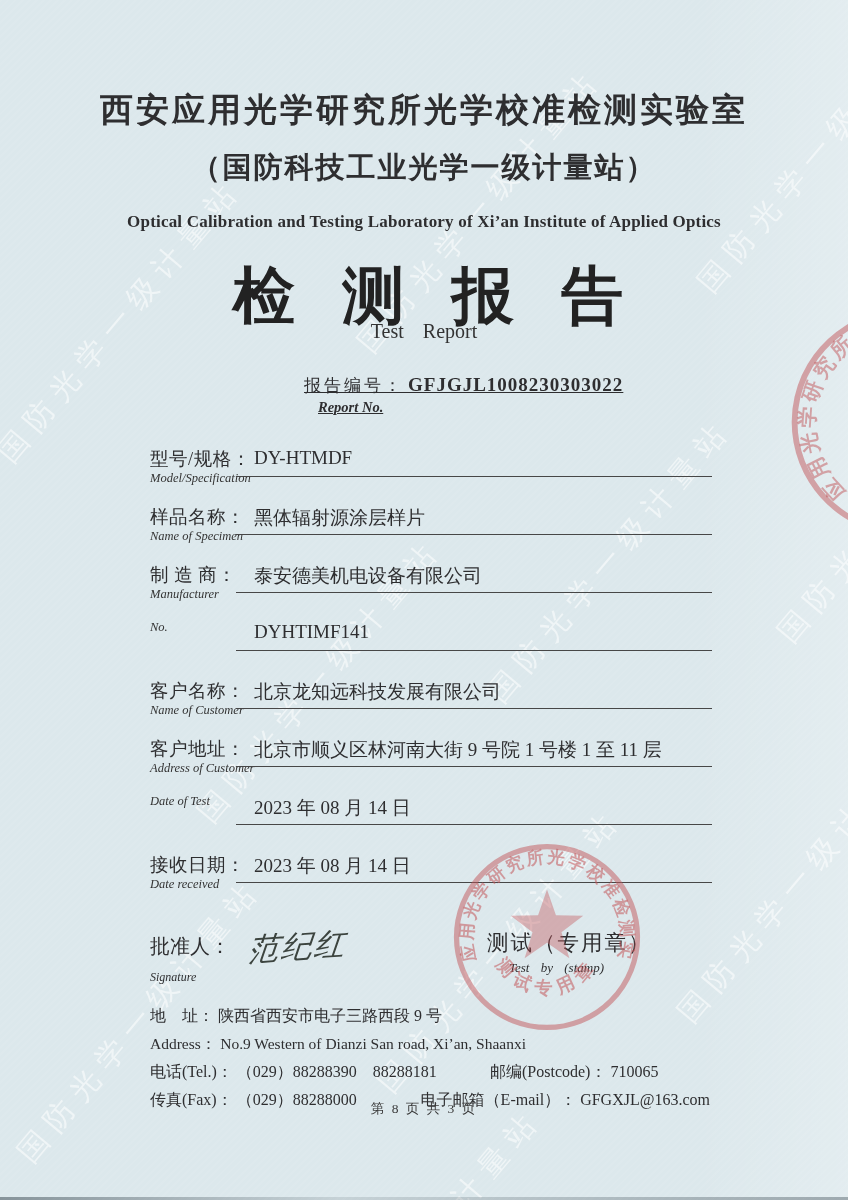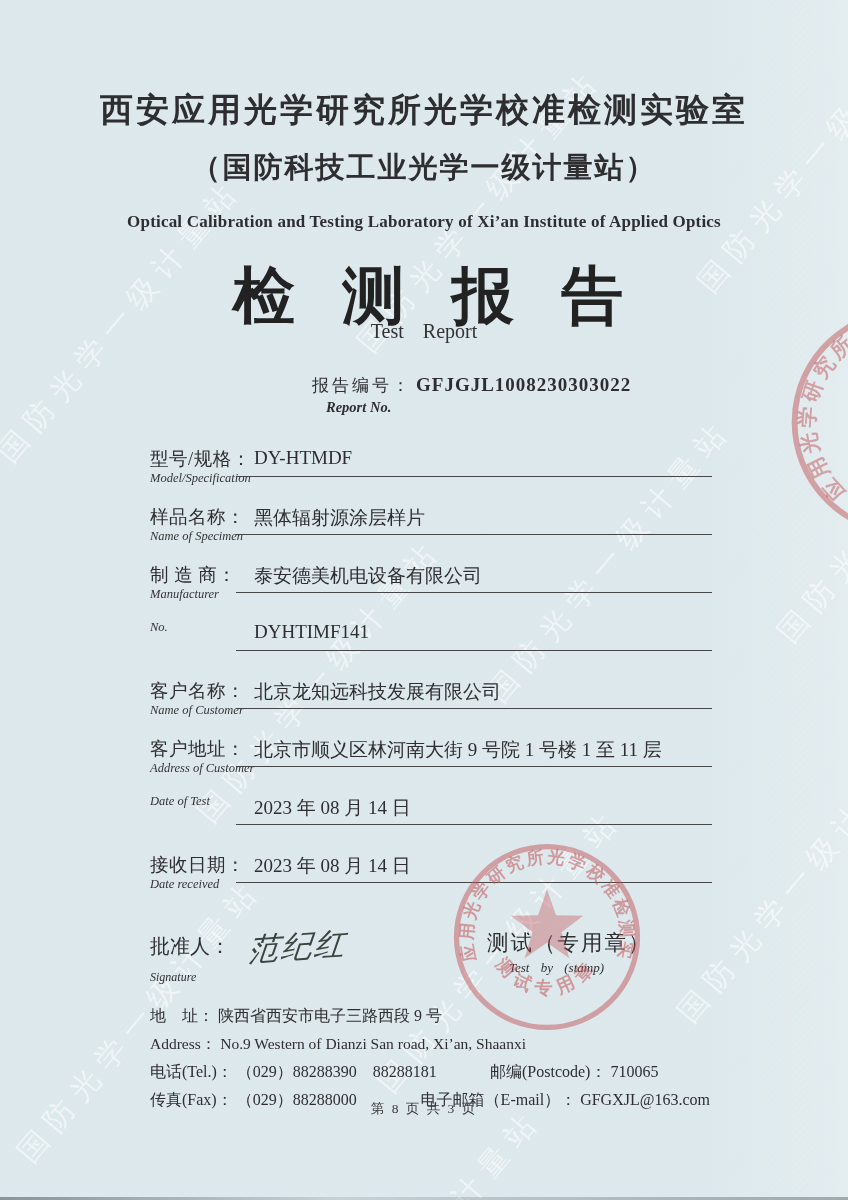--- a/index.html
+++ b/index.html
@@ -20,21 +20,21 @@
   
   .hdr{position:absolute;top:88px;left:0;width:100%;text-align:center;}
   .hdr .cn1{font-size:33px;font-weight:600;letter-spacing:3px;}
   .hdr .cn2{font-size:29px;font-weight:700;letter-spacing:2px;margin-top:15px;}
   .hdr .en{font-size:17px;font-weight:700;margin-top:24px;letter-spacing:.2px;}
   .ttl{position:absolute;top:254px;left:12px;width:100%;text-align:center;
     font-size:62px;font-weight:700;letter-spacing:16px;color:#222;}
   .ttl-en{position:absolute;top:320px;left:0;width:100%;text-align:center;
     font-size:20px;word-spacing:14px;color:#333;}
   
-  .repno{position:absolute;left:312px;top:374px;}
+  .repno{position:absolute;left:304px;top:374px;text-decoration:underline;}
   .repno .l{font-size:17px;letter-spacing:3px;}
   .repno .v{font-size:19px;font-weight:700;letter-spacing:1px;}
   .repno .e{font-size:14.5px;font-weight:700;font-style:italic;margin-top:2px;margin-left:14px;}
   
   .rows{position:absolute;left:150px;top:446px;width:562px;}
   .row{position:relative;height:58px;}
   .row .lc{font-size:18.5px;letter-spacing:.5px;}
   .row .le{font-size:12.5px;font-style:italic;color:#333;margin-top:0;}
   .row .val{position:absolute;left:104px;top:1px;font-size:19px;white-space:nowrap;}
   .row .ul{position:absolute;left:86px;right:0;top:30px;border-bottom:1.5px solid #474747;}

